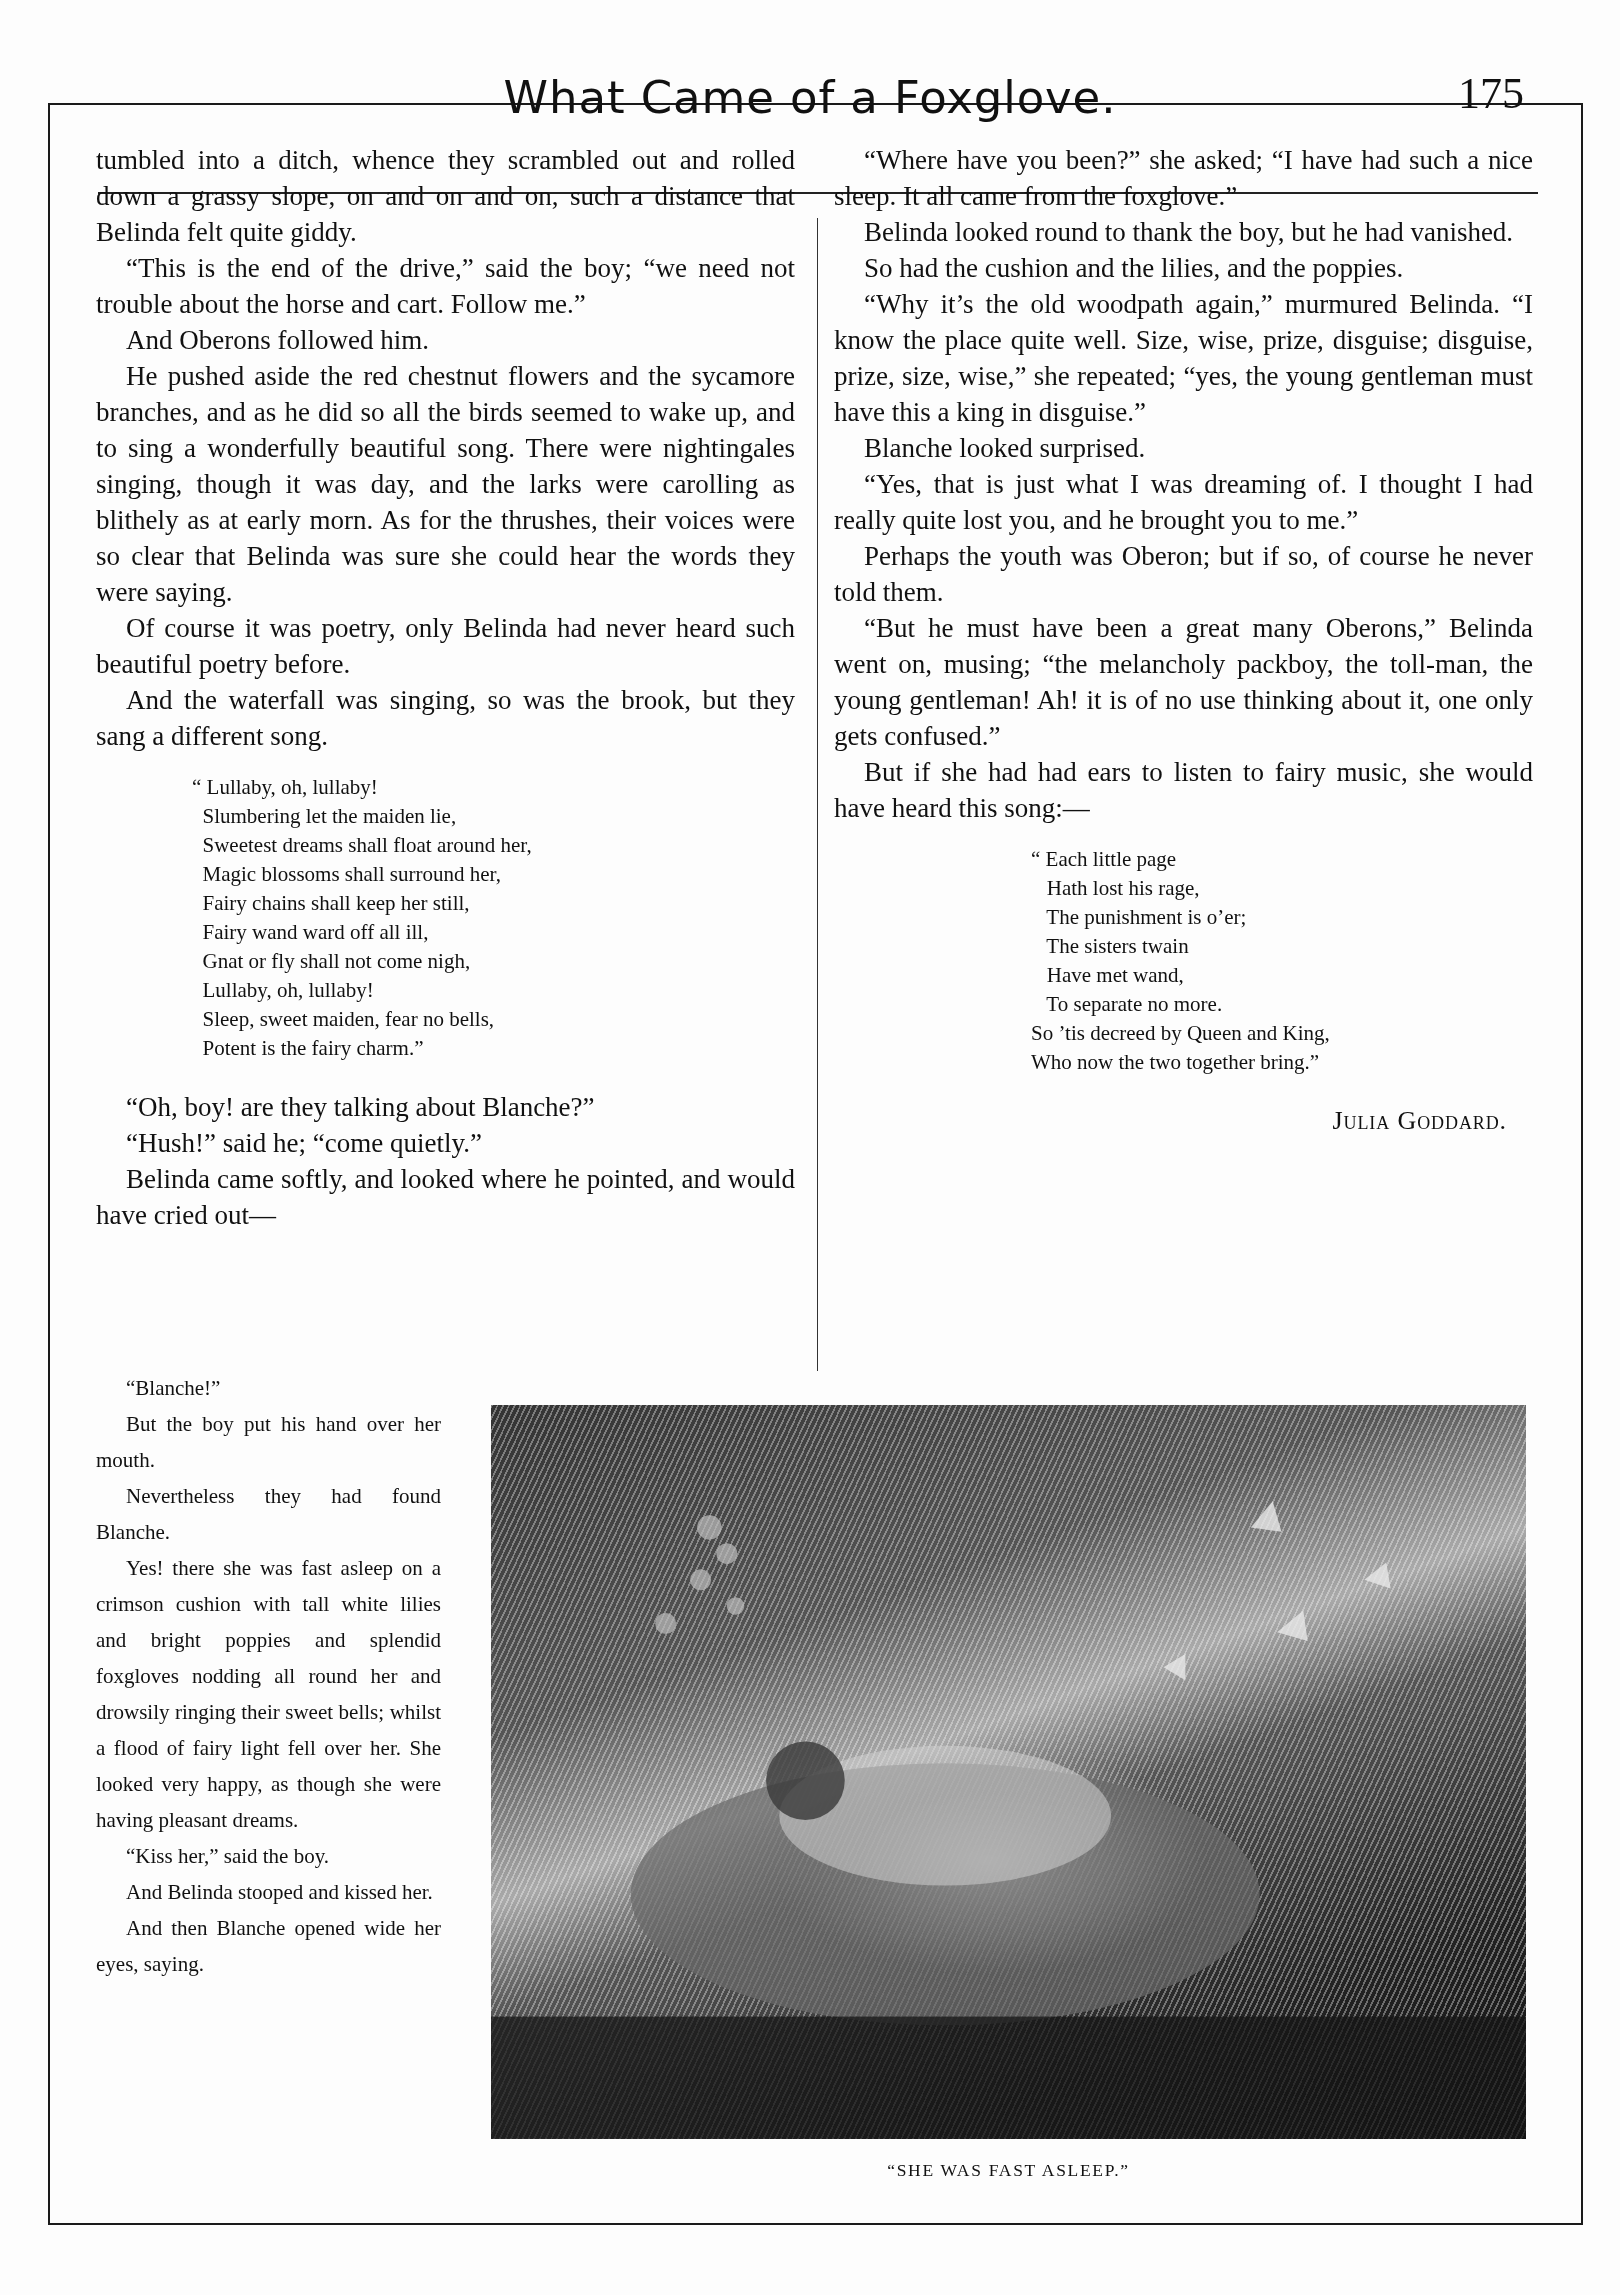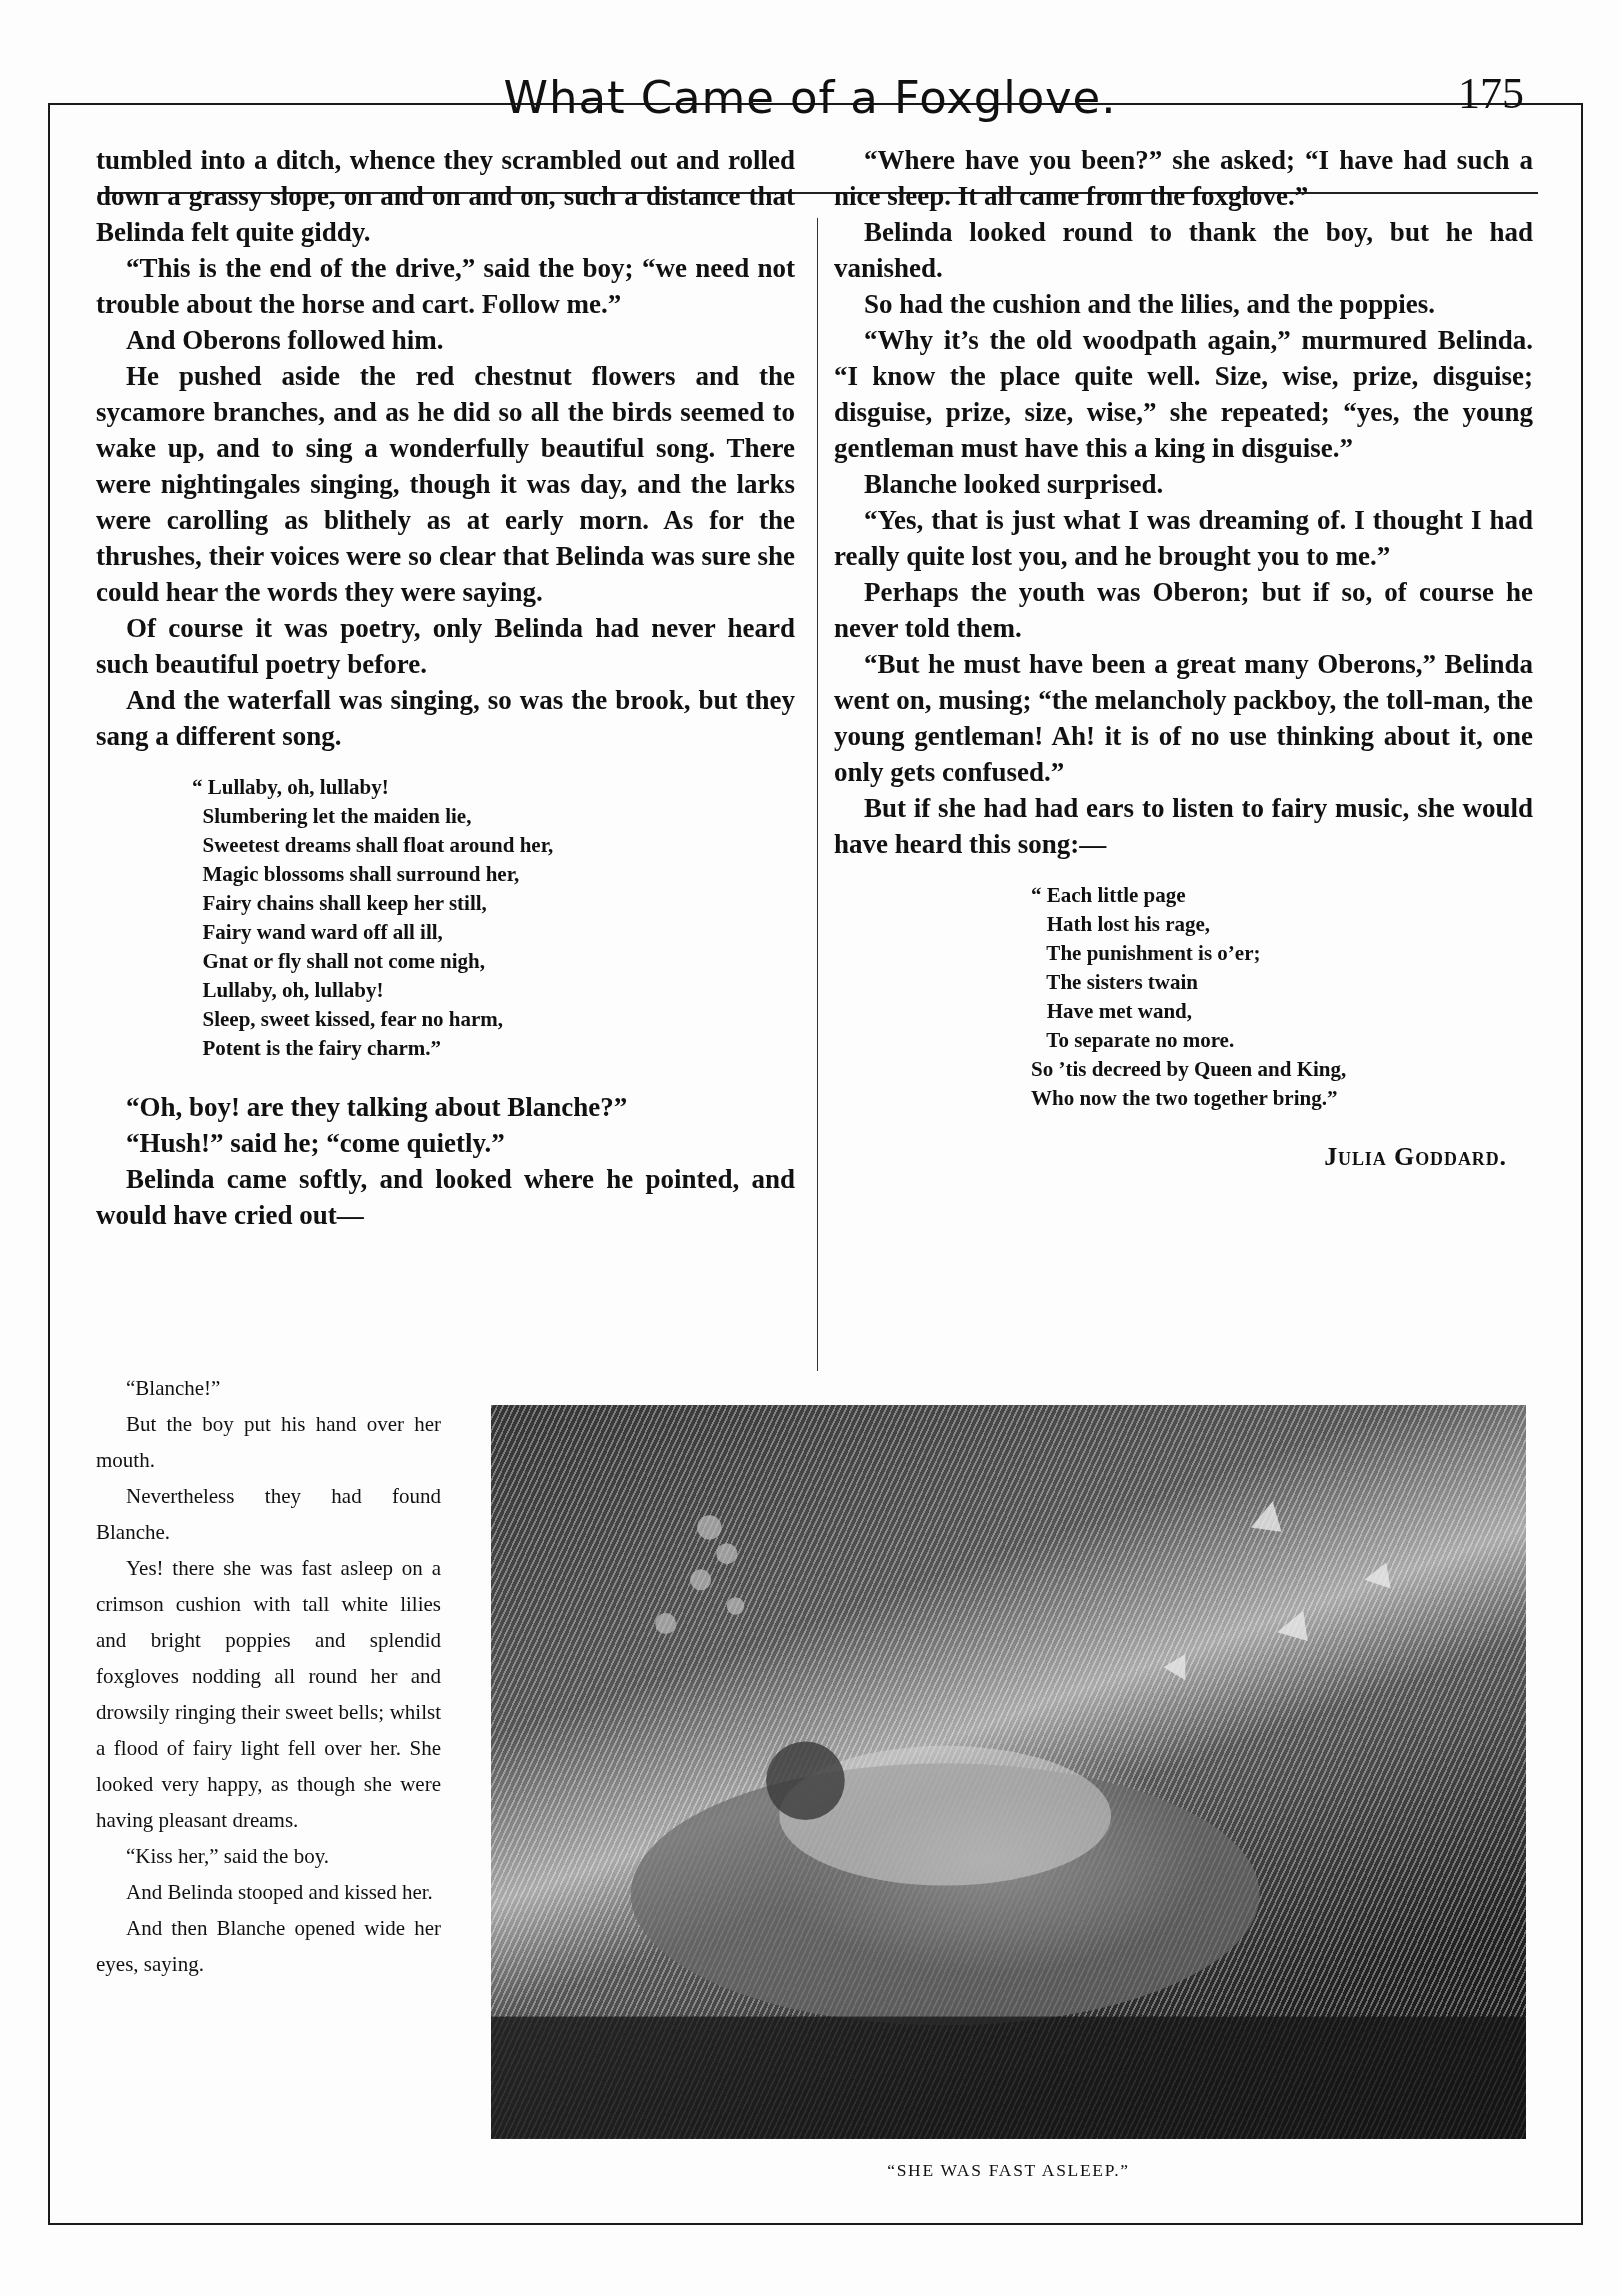--- a/index.html
+++ b/index.html
@@ -5,21 +5,21 @@
   html, body { margin:0; padding:0; background:#fdfdfd; }
   body { width:1620px; height:2295px; position:relative; overflow:hidden;
          font-family:"Liberation Serif","DejaVu Serif",serif; color:#111; }
   .frame { position:absolute; left:48px; top:103px; width:1535px; height:2122px;
            border:2.6px solid #1a1a1a; box-sizing:border-box; }
   .header-title { position:absolute; left:0; width:1620px; top:71px; text-align:center;
            font-family:"DejaVu Sans","Liberation Sans",sans-serif; font-size:45px; letter-spacing:0.9px; }
   .page-num { position:absolute; right:96px; top:68px; font-size:44px; }
   .header-rule { position:absolute; left:98px; width:1440px; top:192px; height:0; border-top:2.6px solid #222; }
   .col-divider { position:absolute; left:817px; top:218px; height:1153px; border-left:1.7px solid #333; }
-  .col { position:absolute; font-size:27px; line-height:36px; text-align:justify;font-weight:bold; }
+  .col { position:absolute; font-size:27px; line-height:36px; text-align:justify; }
   .col p { margin:0; text-indent:30px; }
   .col p.noindent { text-indent:0; }
   .col-left { left:96px; top:142px; width:699px; padding-top:0; }
   .col-right { left:834px; top:142px; width:699px; }
   .poem { font-size:21px; line-height:29px; margin:19px 0 26px 0; text-indent:0; text-align:left; }
   .poem div { white-space:pre; }
   .col-narrow { position:absolute; left:96px; top:1370px; width:345px; font-size:21px; line-height:36px; text-align:justify; }
   .col-narrow p { margin:0; text-indent:30px; }
   .signature { text-align:right; font-variant:small-caps; font-size:26px; margin-top:12px; padding-right:26px; letter-spacing:0.9px; }
   .illustration { position:absolute; left:491px; top:1405px; width:1035px; height:734px; overflow:hidden;
@@ -53,21 +53,21 @@
     </div>
   <div class="poem" id="left-poem" style="margin-left:96px;">
       <div>“ Lullaby, oh, lullaby!</div>
       <div>  Slumbering let the maiden lie,</div>
       <div>  Sweetest dreams shall float around her,</div>
       <div>  Magic blossoms shall surround her,</div>
       <div>  Fairy chains shall keep her still,</div>
       <div>  Fairy wand ward off all ill,</div>
       <div>  Gnat or fly shall not come nigh,</div>
       <div>  Lullaby, oh, lullaby!</div>
-      <div>  Sleep, sweet kissed, fear no harm,</div>
+      <div>  Sleep, sweet maiden, fear no bells,</div>
       <div>  Potent is the fairy charm.”</div>
     </div>
   <div id="left-after">
       <p>“Oh, boy! are they talking about Blanche?”</p>
       <p>“Hush!” said he; “come quietly.”</p>
       <p>Belinda came softly, and looked where he pointed, and would have cried out—</p>
     </div>
 </div>
 
 <div class="col-narrow" id="narrow-col">

